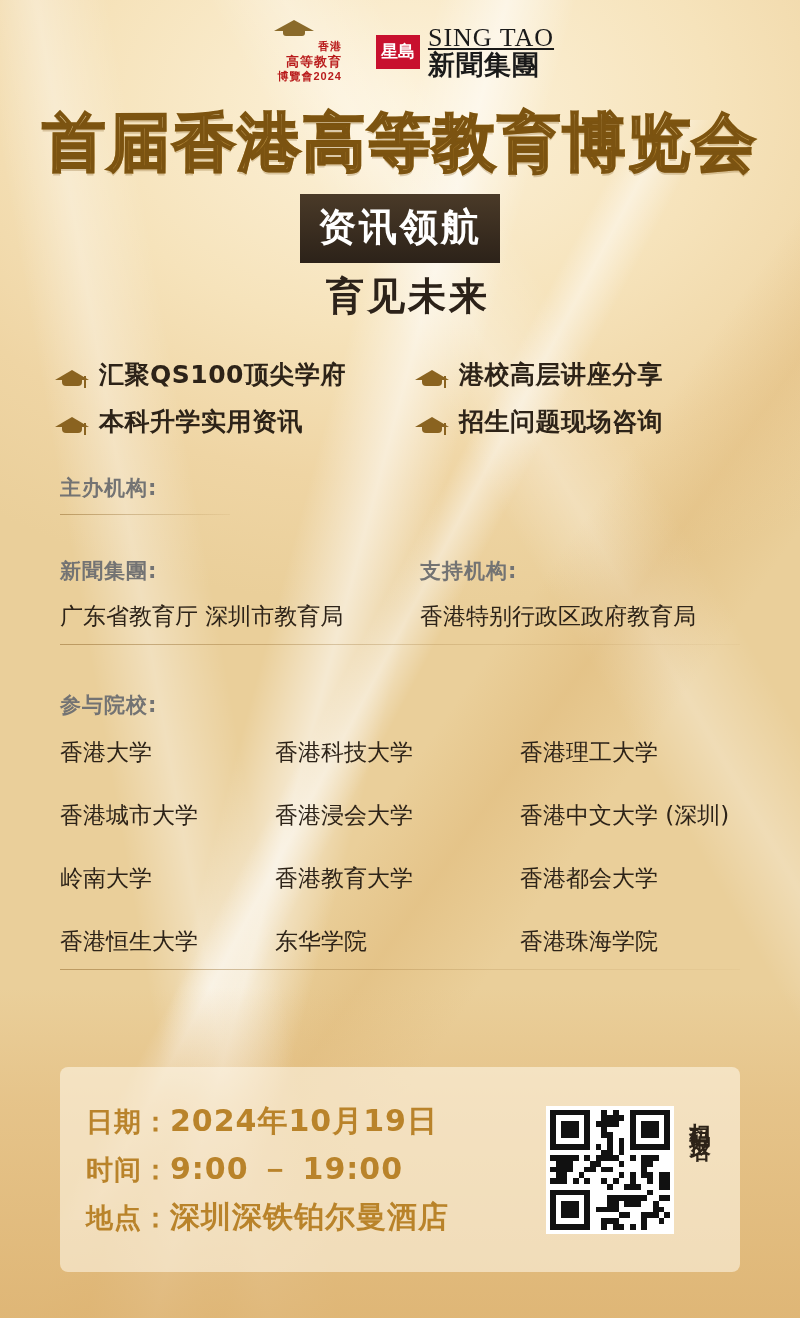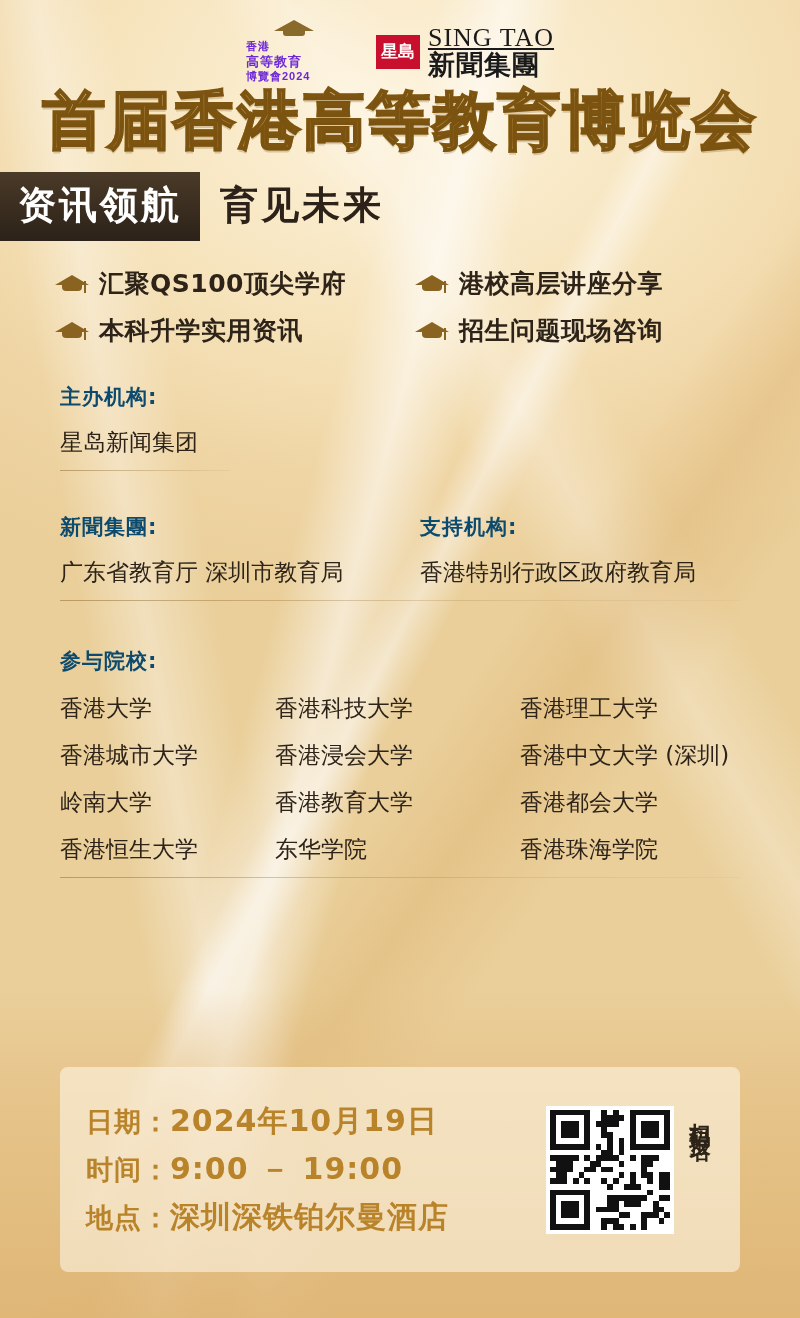--- a/index.html
+++ b/index.html
@@ -38,21 +38,21 @@
   }
 
   .page { position: relative; z-index: 2; width: 800px; height: 1318px; }
 
   
   .top-logos {
     display: flex; justify-content: center; align-items: flex-start;
     gap: 34px; padding-top: 18px;
   }
   .expo-logo {
-    width: 96px; text-align: left; color: #6d28d9;
+    width: 96px; text-align: right; color: #b91c1c;
     font-family: "Liberation Sans", sans-serif;
   }
   .expo-cap { width: 40px; height: 20px; margin: 0 auto 2px; position: relative; }
   .expo-cap:before {
     content: ""; position: absolute; left: 0; top: 2px;
     border-left: 20px solid transparent; border-right: 20px solid transparent;
     border-bottom: 11px solid #8a6a2a;
   }
   .expo-cap:after {
     content: ""; position: absolute; left: 9px; top: 12px; width: 22px; height: 6px;
@@ -69,58 +69,58 @@
     background: #c8102e; color: #fff; font-weight: bold;
     font-size: 17px; line-height: 1.05; padding: 8px 5px; text-align: center;
     letter-spacing: 0px;
   }
   .st-right { color: #1a1a1a; line-height: 1.05; }
   .st-en { font-family: "Liberation Serif", serif; font-size: 26px; letter-spacing: 1px; text-decoration: underline; }
   .st-cn { font-family: "Liberation Serif", serif; font-size: 27px; font-weight: bold; letter-spacing: 1px; }
 
   
   .main-title {
-    text-align: center;
+    margin-top: 22px; text-align: center;
     font-family: "DejaVu Sans", sans-serif;
     font-weight: bold;
     font-size: 63px;
     letter-spacing: 2px;
     background: linear-gradient(180deg, #fff8e2 0%, #f4dca0 25%, #c99a3f 55%, #b07c22 72%, #f3dda6 100%);
     -webkit-background-clip: text; background-clip: text;
     color: transparent;
     -webkit-text-stroke: 2px #7d5410;
     paint-order: stroke fill;
     text-shadow: 0 3px 0 rgba(120,80,20,0.25);
     line-height: 1.18;
   }
 
   
   .sub-title {
     margin-top: 14px;
-    display: flex; justify-content: flex-start; align-items: center; gap: 0;
+    display: flex; justify-content: flex-start; align-items: center; gap: 0; flex-direction: column;
   }
   .sub-left {
     background: linear-gradient(180deg, #4a3a28 0%, #2c2219 100%);
     color: #ffffff; font-weight: bold; font-size: 38px;
     padding: 8px 18px 10px; letter-spacing: 3px;
     font-family: "DejaVu Sans", sans-serif;
   }
   .sub-right {
     color: #2c2219; font-weight: bold; font-size: 38px;
     padding: 8px 4px 10px 20px; letter-spacing: 3px;
     font-family: "DejaVu Sans", sans-serif;
   }
 
   
   .features {
     margin: 26px auto 0; width: 690px;
     display: grid; grid-template-columns: 360px 330px;
     row-gap: 14px;
   }
-  .feat { display: flex; align-items: center; gap: 10px; }
+  .feat { display: flex; align-items: flex-end; gap: 10px; }
   .cap-icon { width: 34px; height: 24px; position: relative; flex: none; }
   .cap-icon .mortar {
     position: absolute; left: 0; top: 3px; width: 0; height: 0;
     border-left: 17px solid transparent; border-right: 17px solid transparent;
     border-bottom: 10px solid #8a6320;
   }
   .cap-icon .mortar2 {
     position: absolute; left: 7px; top: 12px; width: 20px; height: 7px;
     background: #8a6320; border-radius: 0 0 4px 4px;
   }
@@ -128,21 +128,21 @@
     position: absolute; right: 3px; top: 9px; width: 2px; height: 12px; background: #8a6320;
   }
   .feat-text {
     font-size: 25px; font-weight: bold; color: #2d2318;
     font-family: "DejaVu Sans", sans-serif; letter-spacing: 0.5px;
   }
 
   
   .org-wrap { margin: 36px 60px 0; }
   .org-label {
-    color: #0c4a6e; font-weight: bold; font-size: 21px; letter-spacing: 1px;
+    color: #737373; font-weight: bold; font-size: 21px; letter-spacing: 1px;
     font-family: "DejaVu Sans", sans-serif;
   }
   .org-value {
     margin-top: 16px; font-size: 23px; color: #2d2318; font-weight: normal;
     font-family: "DejaVu Sans", sans-serif;
   }
   .rule {
     margin-top: 12px; height: 1px;
     background: linear-gradient(90deg, rgba(150,110,50,0.55), rgba(150,110,50,0.08));
   }
@@ -152,21 +152,21 @@
   }
 
   .two-col { display: grid; grid-template-columns: 360px 1fr; margin-top: 42px; }
   .two-col .org-value { white-space: nowrap; }
 
   
   .schools-wrap { margin: 46px 60px 0; }
   .schools {
     margin-top: 18px;
     display: grid; grid-template-columns: 215px 245px 1fr;
-    row-gap: 16px;
+    row-gap: 32px;
     font-size: 23px; color: #2d2318;
     font-family: "DejaVu Sans", sans-serif;
   }
 
   
   .footer {
     position: absolute; left: 60px; right: 60px; bottom: 46px; height: 205px;
     background: rgba(255, 250, 236, 0.55);
     border-radius: 8px;
     display: flex; align-items: center; padding: 6px 26px;
@@ -259,21 +259,20 @@
           <i class="mortar"></i>
           <i class="mortar2"></i>
           <i class="tassel"></i>
         </span>
       <span class="feat-text">招生问题现场咨询</span>
     </div>
   </div>
 
   <div class="org-wrap">
     <div class="org-label">主办机构:</div>
-    <div class="org-value">星岛新闻集团</div>
     <div class="rule" style="width:170px"></div>
   </div>
 
   <div class="org-wrap two-col">
     <div>
       <div class="org-label">新聞集團:</div>
       <div class="org-value">广东省教育厅 深圳市教育局</div>
     </div>
     <div>
       <div class="org-label">支持机构:</div>

